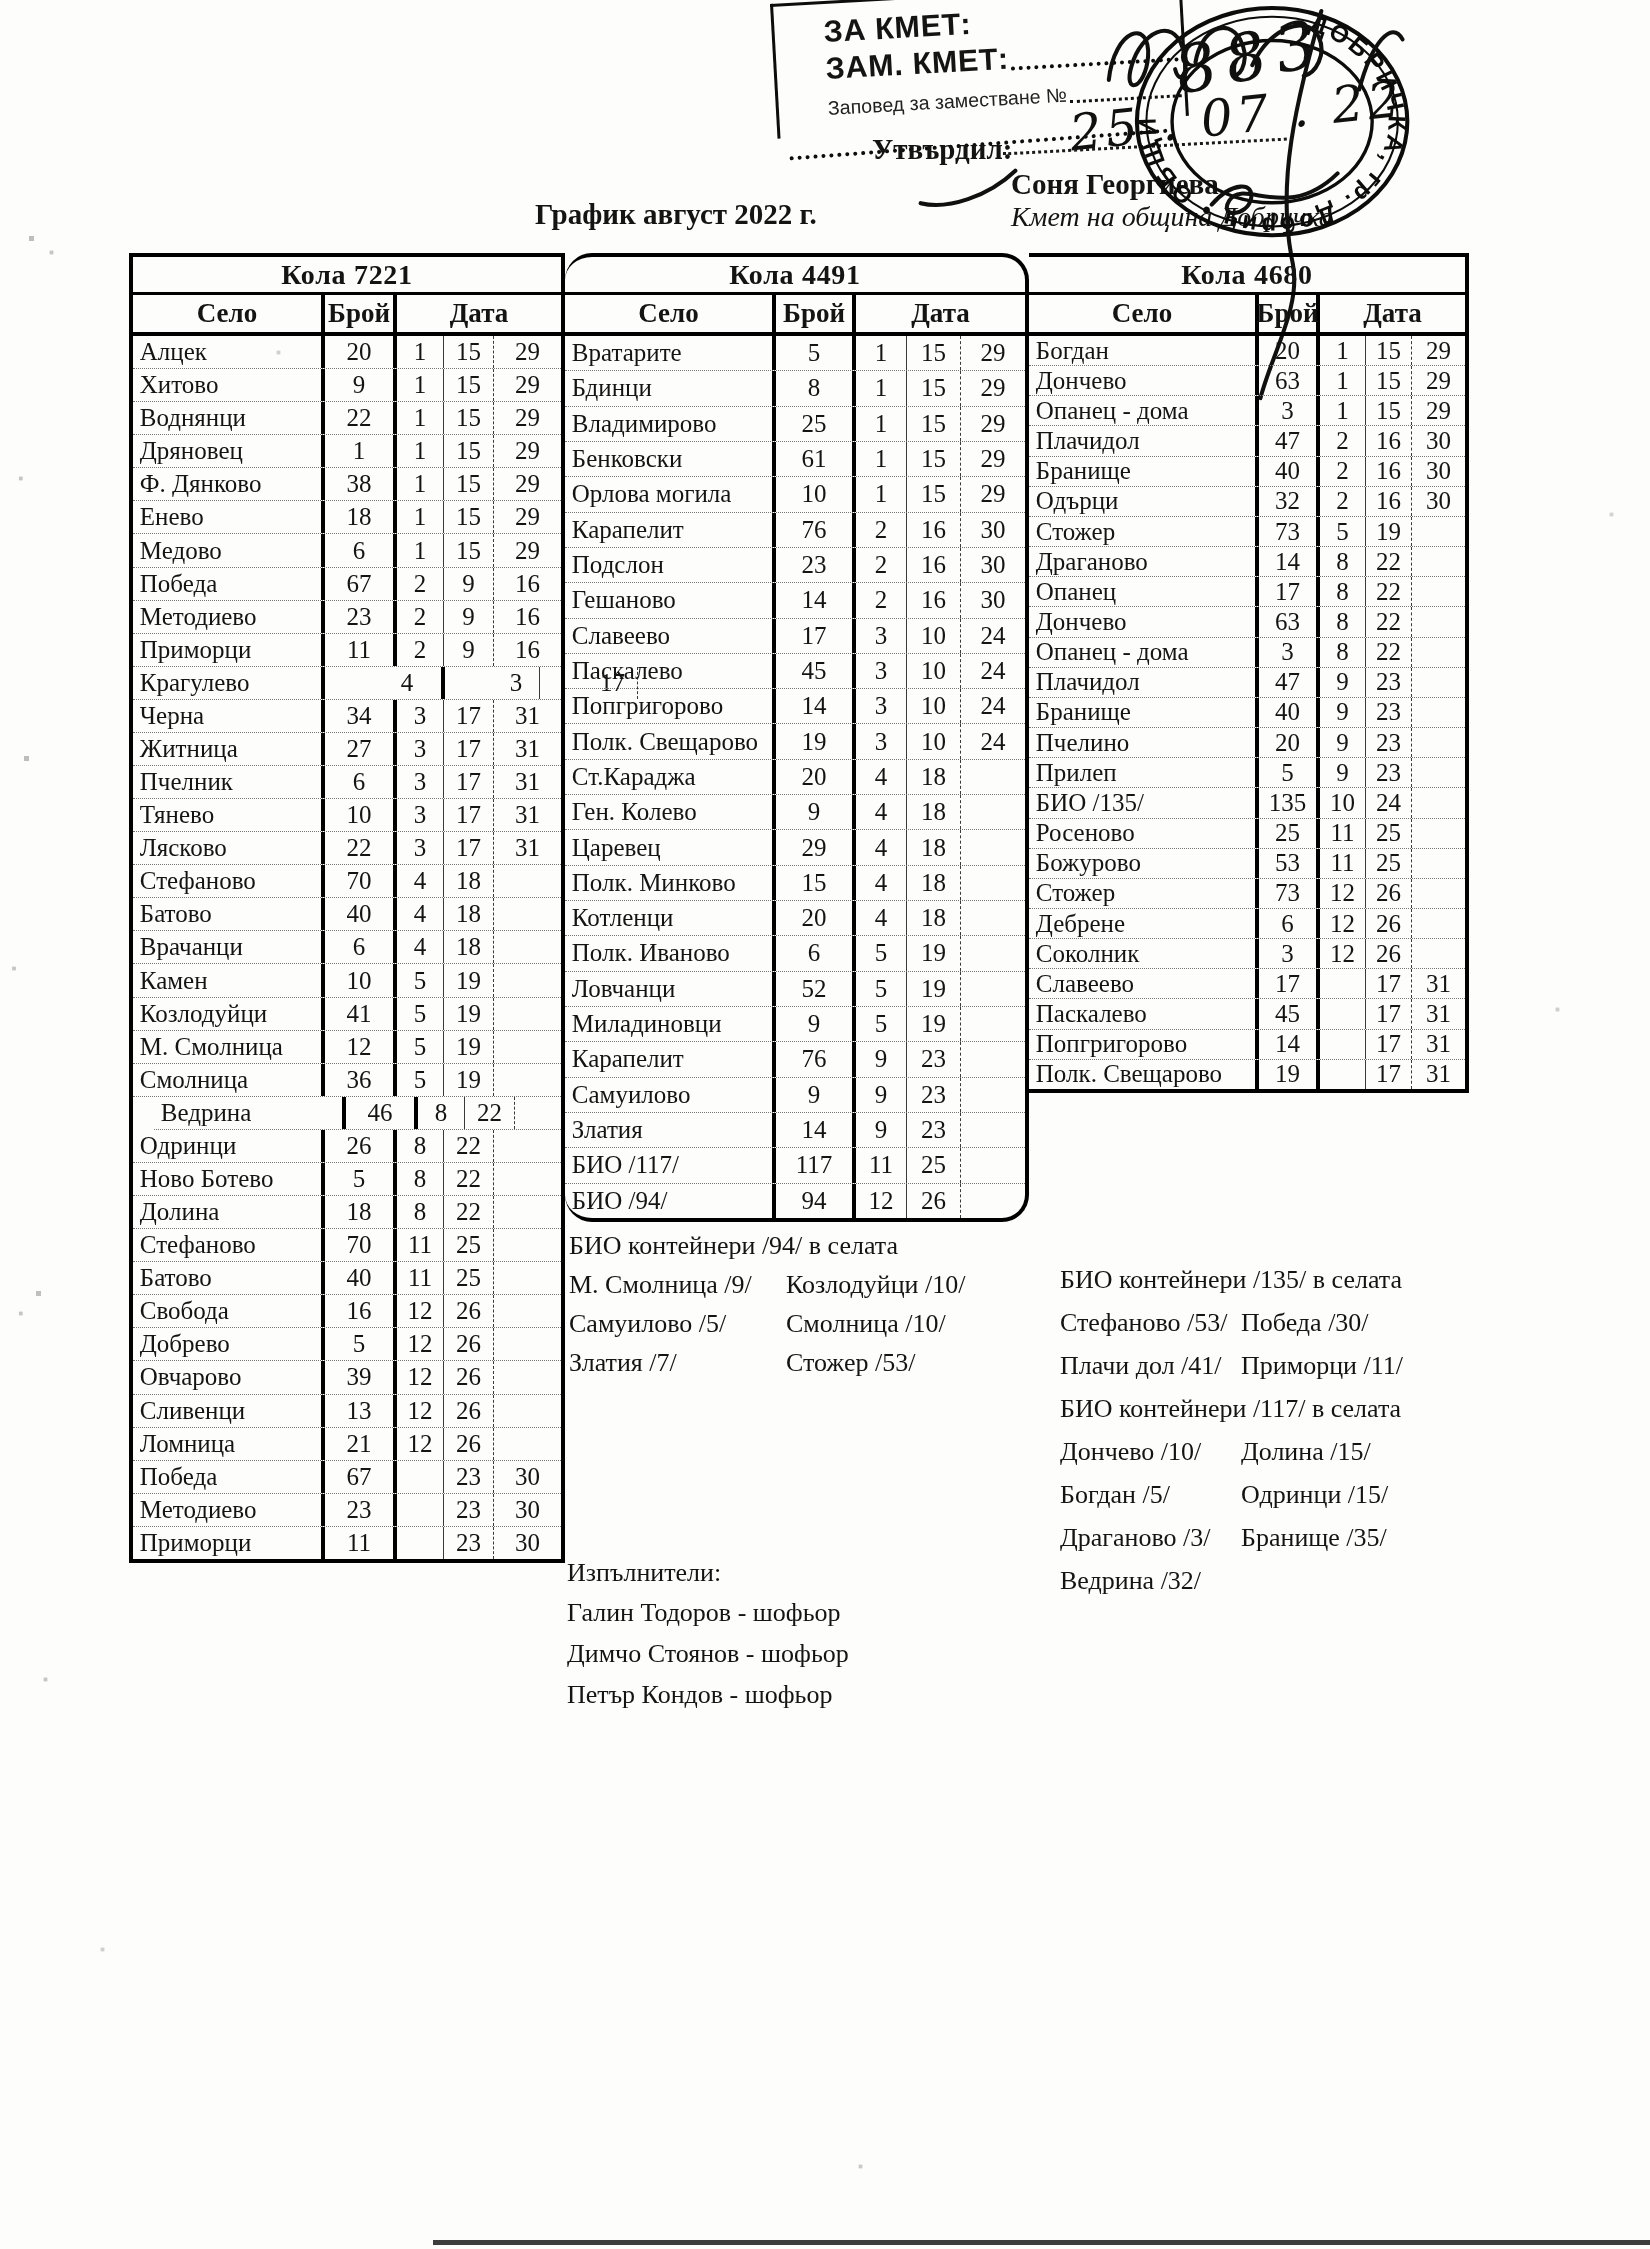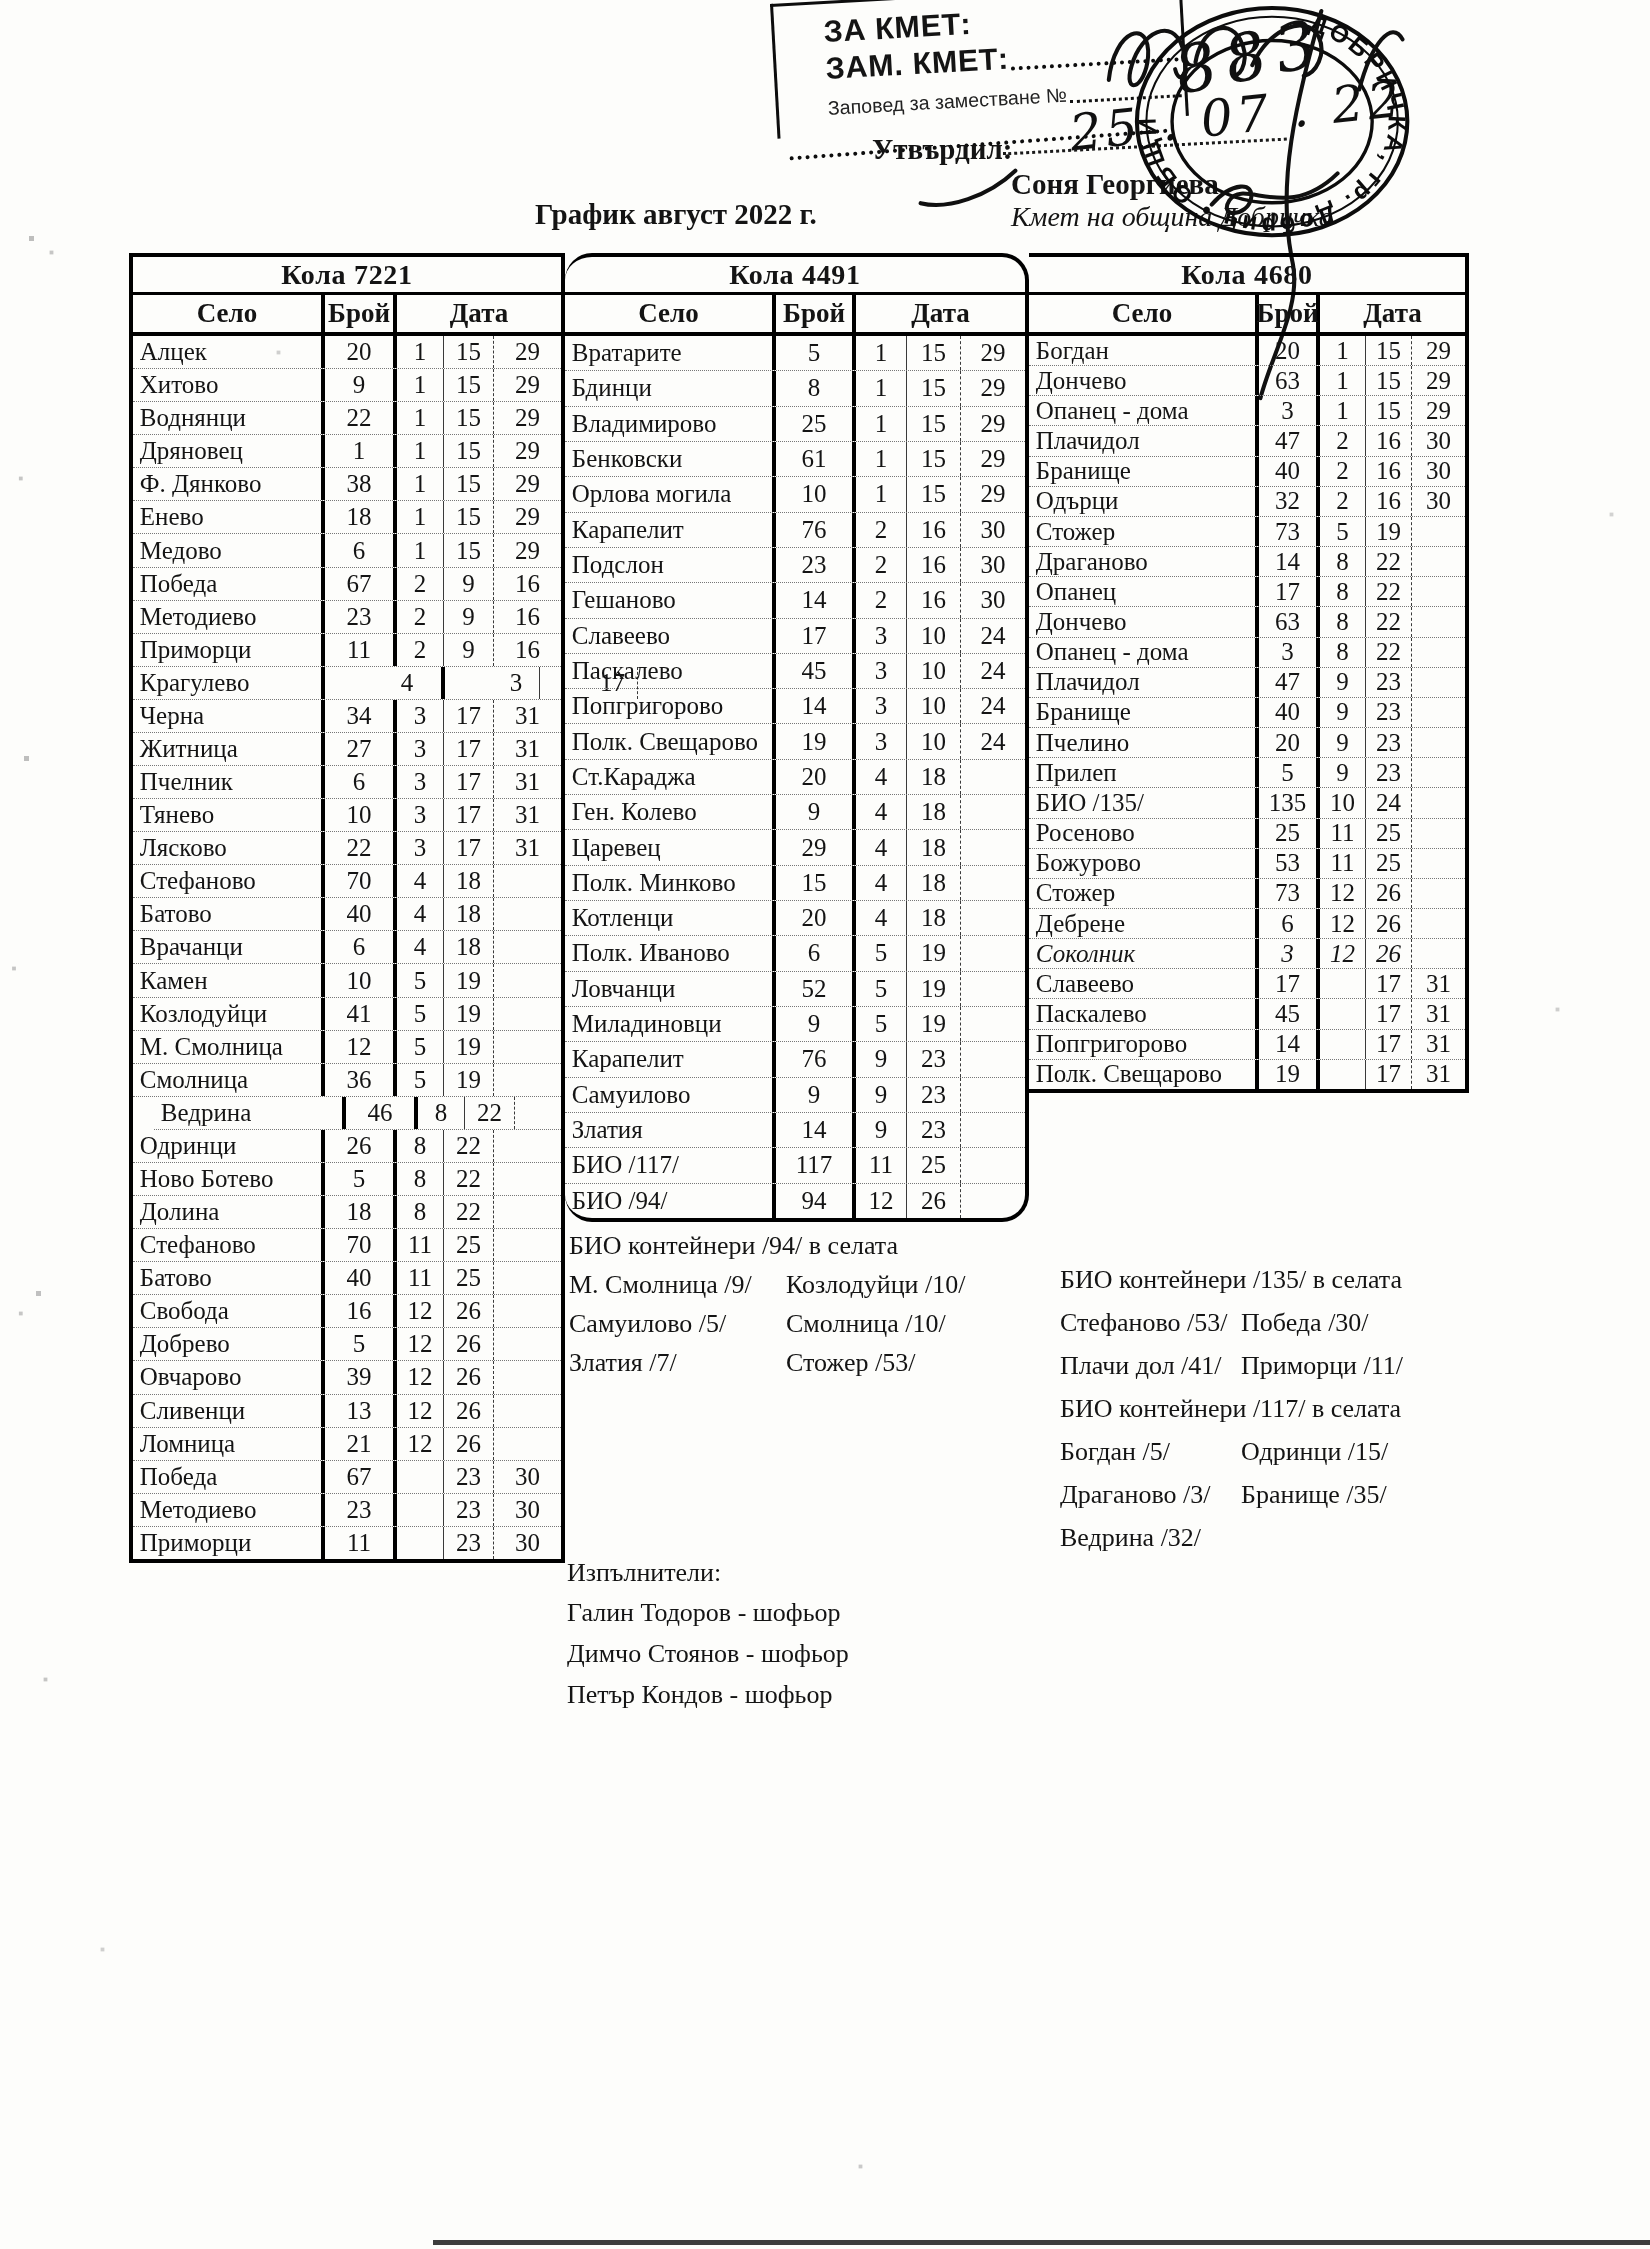--- a/index.html
+++ b/index.html
@@ -731,21 +731,21 @@
           <div class="cell num d2">26</div>
           <div class="cell num d3"></div>
         </div>
         <div class="trow" style="grid-template-columns: 230px 61px 46px 46px 1fr;">
           <div class="cell name">Дебрене</div>
           <div class="cell num cnt">6</div>
           <div class="cell num d1">12</div>
           <div class="cell num d2">26</div>
           <div class="cell num d3"></div>
         </div>
-        <div class="trow" style="grid-template-columns: 230px 61px 46px 46px 1fr; font-style: italic;">
+        <div class="trow" style="grid-template-columns: 230px 61px 46px 46px 1fr;">
           <div class="cell name">Соколник</div>
           <div class="cell num cnt">3</div>
           <div class="cell num d1">12</div>
           <div class="cell num d2">26</div>
           <div class="cell num d3"></div>
         </div>
         <div class="trow" style="grid-template-columns: 230px 61px 46px 46px 1fr;">
           <div class="cell name">Славеево</div>
           <div class="cell num cnt">17</div>
           <div class="cell num d1"></div>
@@ -801,20 +801,24 @@
           <span class="c1">Стефаново /53/</span>
           <span class="c2">Победа /30/</span>
         </div>
         <div class="nline">
           <span class="c1">Плачи дол /41/</span>
           <span class="c2">Приморци /11/</span>
         </div>
       </div>
     <div class="ntitle">БИО контейнери /117/ в селата</div>
     <div id="bio117-items">
+        <div class="nline">
+          <span class="c1">Дончево /10/</span>
+          <span class="c2">Долина /15/</span>
+        </div>
         <div class="nline">
           <span class="c1">Богдан /5/</span>
           <span class="c2">Одринци /15/</span>
         </div>
         <div class="nline">
           <span class="c1">Драганово /3/</span>
           <span class="c2">Бранище /35/</span>
         </div>
         <div class="nline">
           <span class="c1">Ведрина /32/</span>

